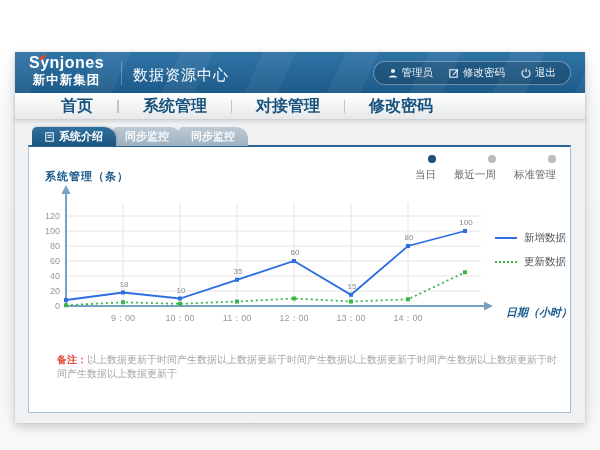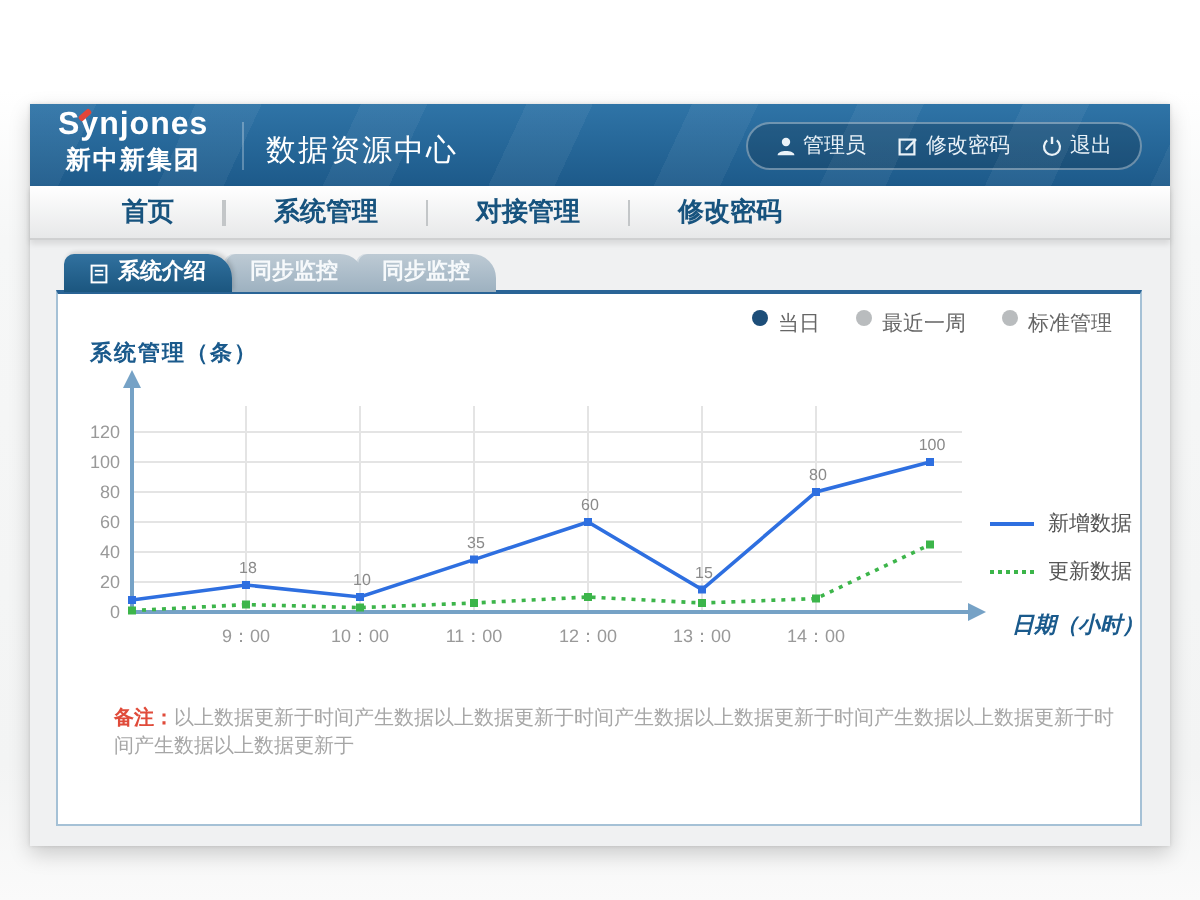--- a/index.html
+++ b/index.html
@@ -38,45 +38,45 @@
   }
   .user-item{display:flex;align-items:center;gap:4px;color:#eaf2f8;font-size:10.5px;cursor:pointer;white-space:nowrap;}
   .user-item svg{display:block;}
   
   .nav{
     position:relative;height:26px;display:flex;align-items:center;
     background:linear-gradient(#ffffff,#e7e8e9);
     border-bottom:1px solid #cfd0d1;box-shadow:0 2px 3px rgba(0,0,0,.10);
     padding-left:22px;z-index:2;
   }
-  .nav-item{font-size:13px;font-weight:bold;color:#17537e;padding:0 24px;cursor:pointer;}
+  .nav-item{font-size:16px;font-weight:bold;color:#17537e;padding:0 24px;cursor:pointer;}
   .nav-sep{width:1px;height:13px;background:#c3c6c8;}
   
   .tabbar{position:absolute;left:17px;top:75px;height:19px;display:flex;z-index:3;}
   .tab{
     height:19px;line-height:19px;font-size:11px;font-weight:bold;color:#fff;
     padding:0 13px;border-radius:5px 12px 0 0;cursor:pointer;display:flex;align-items:center;gap:5px;
   }
   .tab.active{background:linear-gradient(#31719f,#1b567f);z-index:3;box-shadow:1px -1px 2px rgba(0,0,0,.15);}
   .tab.inactive{background:linear-gradient(#bdcad4,#9db1c0);color:#f6f9fb;margin-left:-4px;z-index:2;box-shadow:inset 1px 0 0 rgba(255,255,255,.4);align-items:flex-end;}
   .tab.inactive + .tab.inactive{z-index:1;}
   
   .panel{
     position:absolute;left:13px;top:93px;width:543px;height:268px;
     background:#fff;border:1px solid #a5c1d6;border-top:2px solid #2a6496;
     box-sizing:border-box;
   }
   .radio-group{position:absolute;top:8px;right:14px;display:flex;gap:18px;align-items:center;}
-  .radio-item{display:flex;align-items:flex-start;gap:5px;font-size:10.5px;color:#666;cursor:pointer;}
+  .radio-item{display:flex;align-items:flex-end;gap:5px;font-size:10.5px;color:#666;cursor:pointer;flex-direction:column;}
   .radio-dot{width:8px;height:8px;border-radius:50%;background:#b9bcbe;}
   .radio-item.selected .radio-dot{background:#1d4e79;}
   .y-axis-title{position:absolute;left:16px;top:22px;font-size:11px;font-weight:bold;color:#1a5a8c;letter-spacing:1px;}
   .x-axis-title{position:absolute;left:477px;top:158px;font-size:11px;font-weight:bold;color:#1a5a8c;white-space:nowrap;font-style:italic;}
   .chart{position:absolute;left:8px;top:36px;}
-  .legend{position:absolute;left:466px;top:84px;display:flex;flex-direction:column;gap:10px;margin-top:24px;}
+  .legend{position:absolute;left:466px;top:84px;display:flex;flex-direction:column;gap:10px;}
   .legend-item{display:flex;align-items:center;gap:7px;font-size:10.5px;color:#555;cursor:pointer;white-space:nowrap;}
   .sw{width:22px;height:0;}
   .sw-solid{border-top:2px solid #2e6fe0;}
   .sw-dotted{border-top:2px dotted #3cb54a;}
   .note{position:absolute;left:28px;top:206px;width:505px;font-size:10px;color:#a6a6a6;line-height:1.4;}
   .note b{color:#e04b3a;font-weight:bold;}
 </style>
 </head>
 <body>
 

